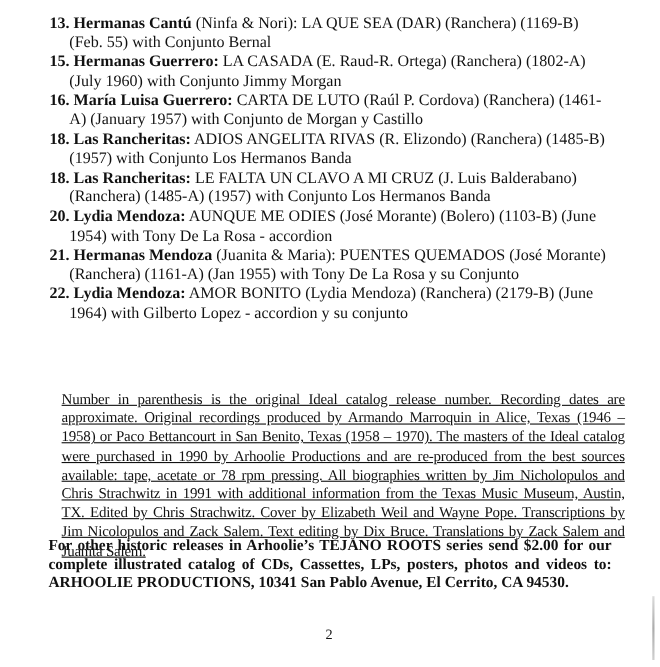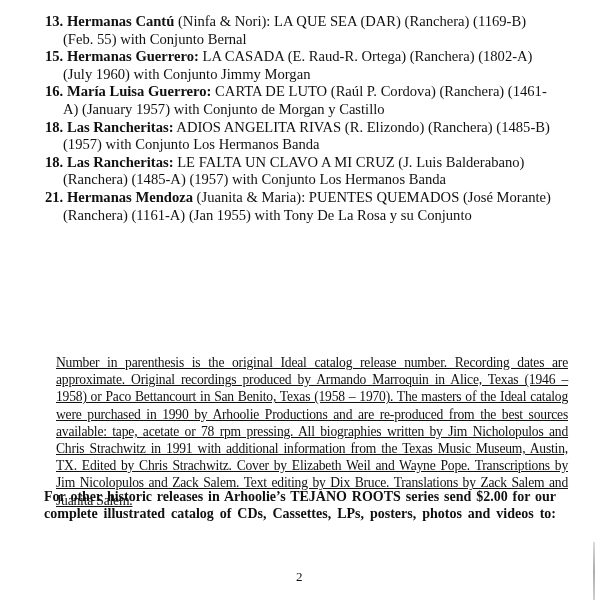--- a/index.html
+++ b/index.html
@@ -22,25 +22,28 @@
 </style>
 </head>
 <body>
 
 <div class="tracks" id="tracks">
     <p class="track"><b><span>13.</span> <span>Hermanas Cantú</span></b><span> (Ninfa &amp; Nori): LA QUE SEA (DAR)  (Ranchera) (1169-B) (Feb. 55) with Conjunto Bernal</span></p>
     <p class="track"><b><span>15.</span> <span>Hermanas Guerrero:</span></b><span> LA CASADA (E. Raud-R. Ortega) (Ranchera) (1802-A) (July 1960) with Conjunto Jimmy Morgan</span></p>
     <p class="track"><b><span>16.</span> <span>María Luisa Guerrero:</span></b><span> CARTA DE LUTO (Raúl P. Cordova) (Ranchera) (1461-A) (January 1957) with Conjunto de Morgan y Castillo</span></p>
     <p class="track"><b><span>18.</span> <span>Las Rancheritas:</span></b><span> ADIOS ANGELITA RIVAS (R. Elizondo) (Ranchera) (1485-B) (1957) with Conjunto Los Hermanos Banda</span></p>
     <p class="track"><b><span>18.</span> <span>Las Rancheritas:</span></b><span> LE FALTA UN CLAVO A MI CRUZ (J. Luis Balderabano) (Ranchera) (1485-A) (1957) with Conjunto Los Hermanos Banda</span></p>
+    <p class="track"><b><span>20.</span> <span>Lydia Mendoza:</span></b><span> AUNQUE ME ODIES  (José Morante) (Bolero) (1103-B)  (June 1954) with Tony De La Rosa - accordion</span></p>
     <p class="track"><b><span>21.</span> <span>Hermanas Mendoza</span></b><span> (Juanita &amp;  Maria): PUENTES QUEMADOS (José Morante) (Ranchera) (1161-A) (Jan 1955) with Tony De La Rosa y su Conjunto</span></p>
+    <p class="track"><b><span>22.</span> <span>Lydia Mendoza:</span></b><span> AMOR BONITO (Lydia Mendoza) (Ranchera)  (2179-B) (June 1964) with Gilberto Lopez - accordion y su conjunto</span></p>
   </div>
 
 <div class="notes">
   <p>Number in parenthesis is the original Ideal catalog release number. Recording dates are approximate. Original recordings produced by Armando Marroquin in Alice, Texas (1946 – 1958) or Paco Bettancourt in San Benito, Texas (1958 – 1970). The masters of the Ideal catalog were purchased in 1990 by Arhoolie Productions and are re-produced from the best sources available: tape, acetate or 78 rpm pressing. All biographies written by Jim Nicholopulos and Chris Strachwitz in 1991 with additional information from the Texas Music Museum, Austin, TX. Edited by Chris Strachwitz. Cover by Elizabeth Weil and Wayne Pope. Transcriptions by Jim Nicolopulos and Zack Salem. Text editing by Dix Bruce. Translations by Zack Salem and Juanita Salem.</p>
 </div>
 
 <div class="footer">
   <span class="fl">For other historic releases in Arhoolie’s TEJANO ROOTS series send $2.00 for our complete illustrated catalog of CDs, Cassettes, LPs, posters, photos and videos to:</span>
+  <span class="ll">ARHOOLIE PRODUCTIONS, 10341 San Pablo Avenue, El Cerrito, CA 94530.</span>
 </div>
 
 <div class="pagenum">2</div>
 <div class="scan-edge"></div>
 
 </body></html>

